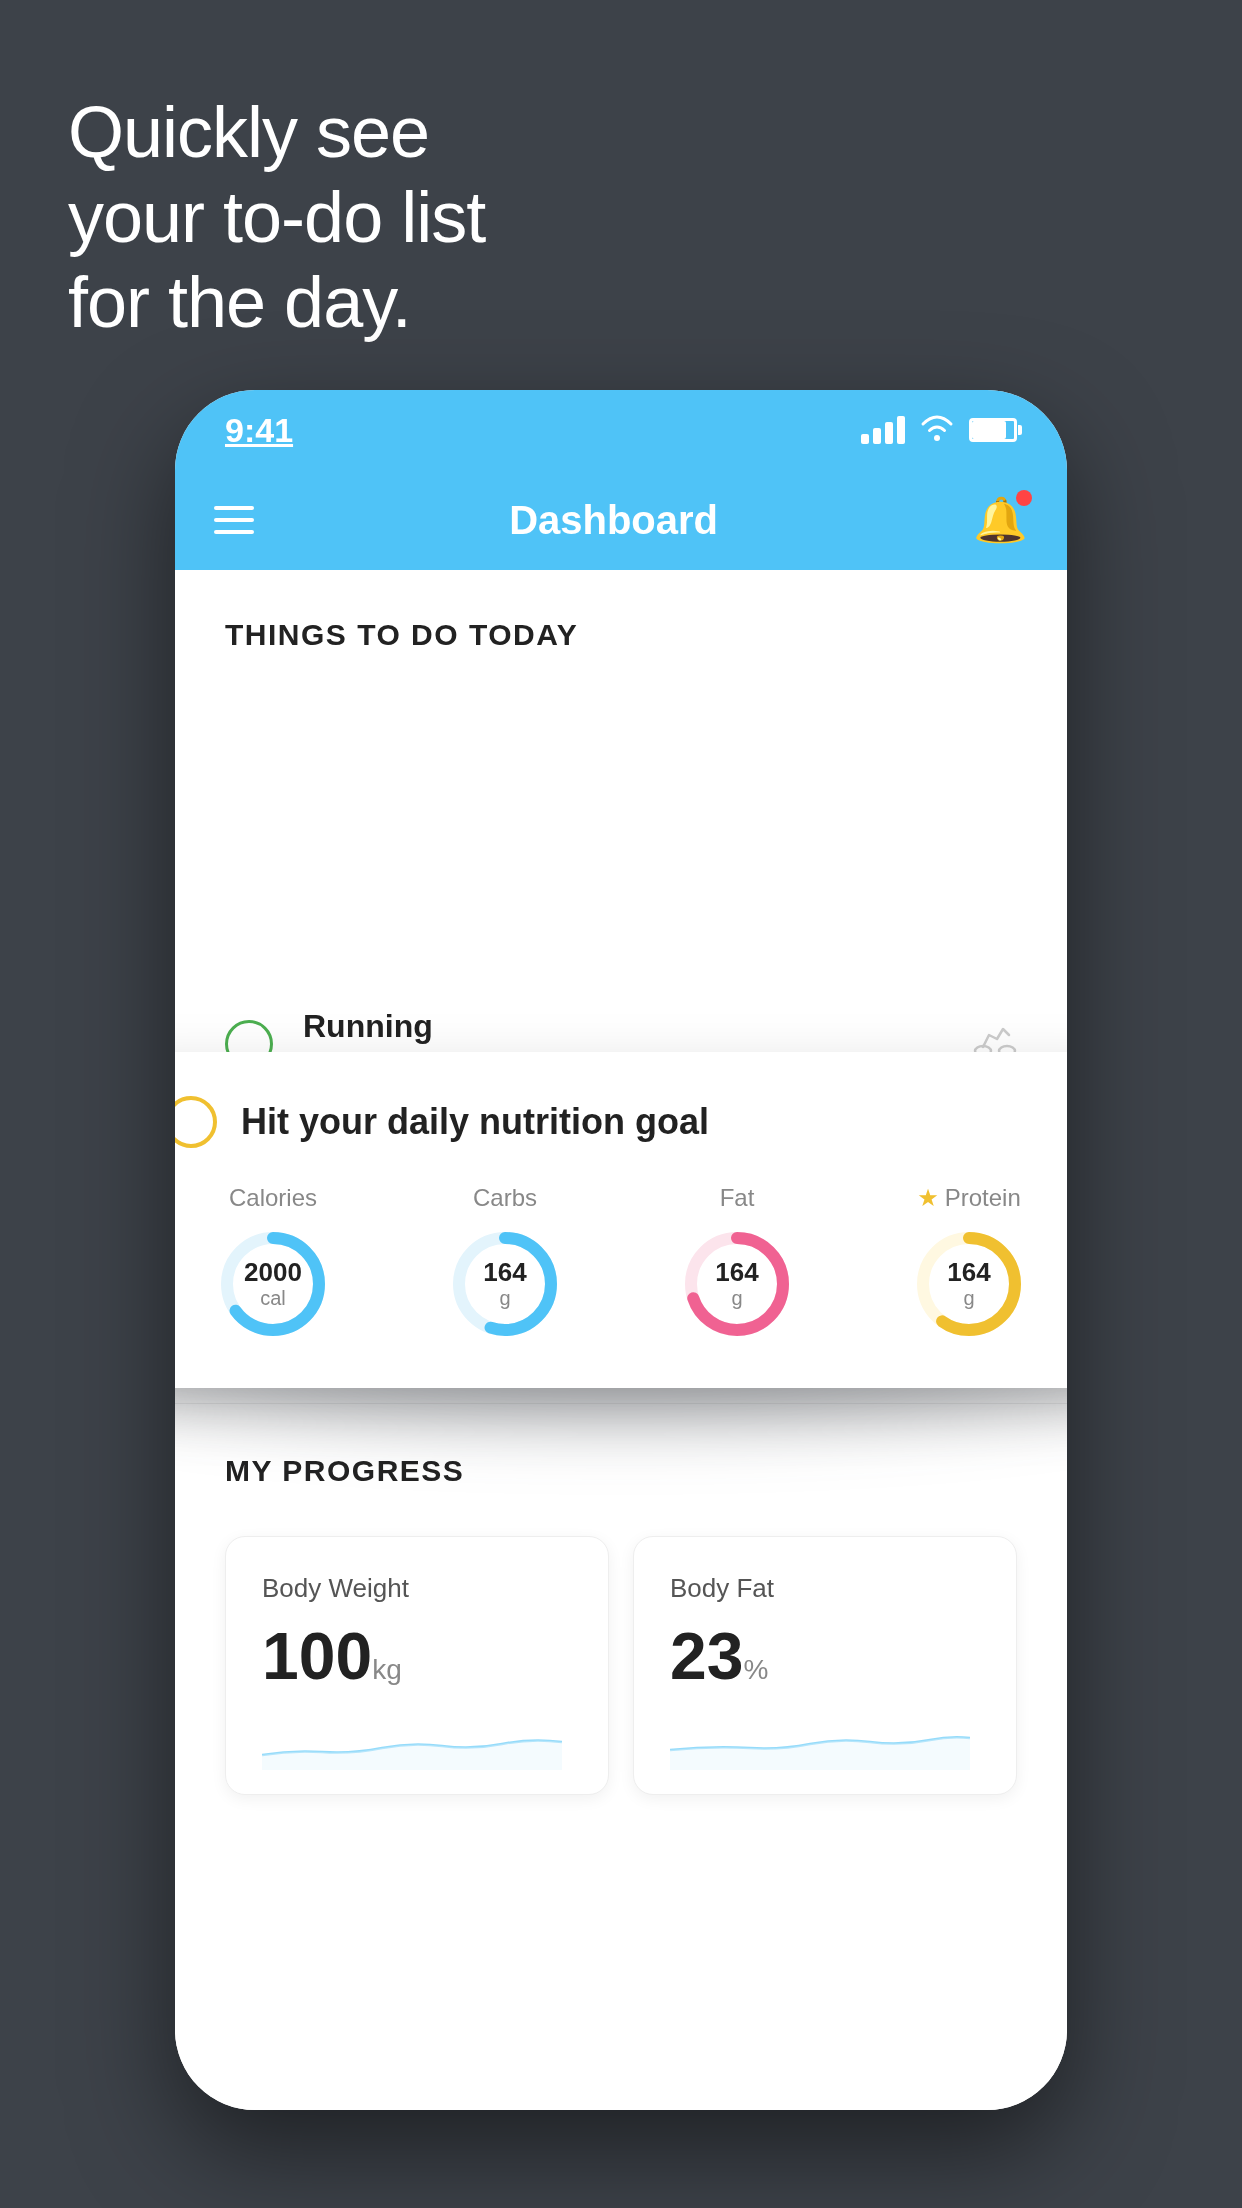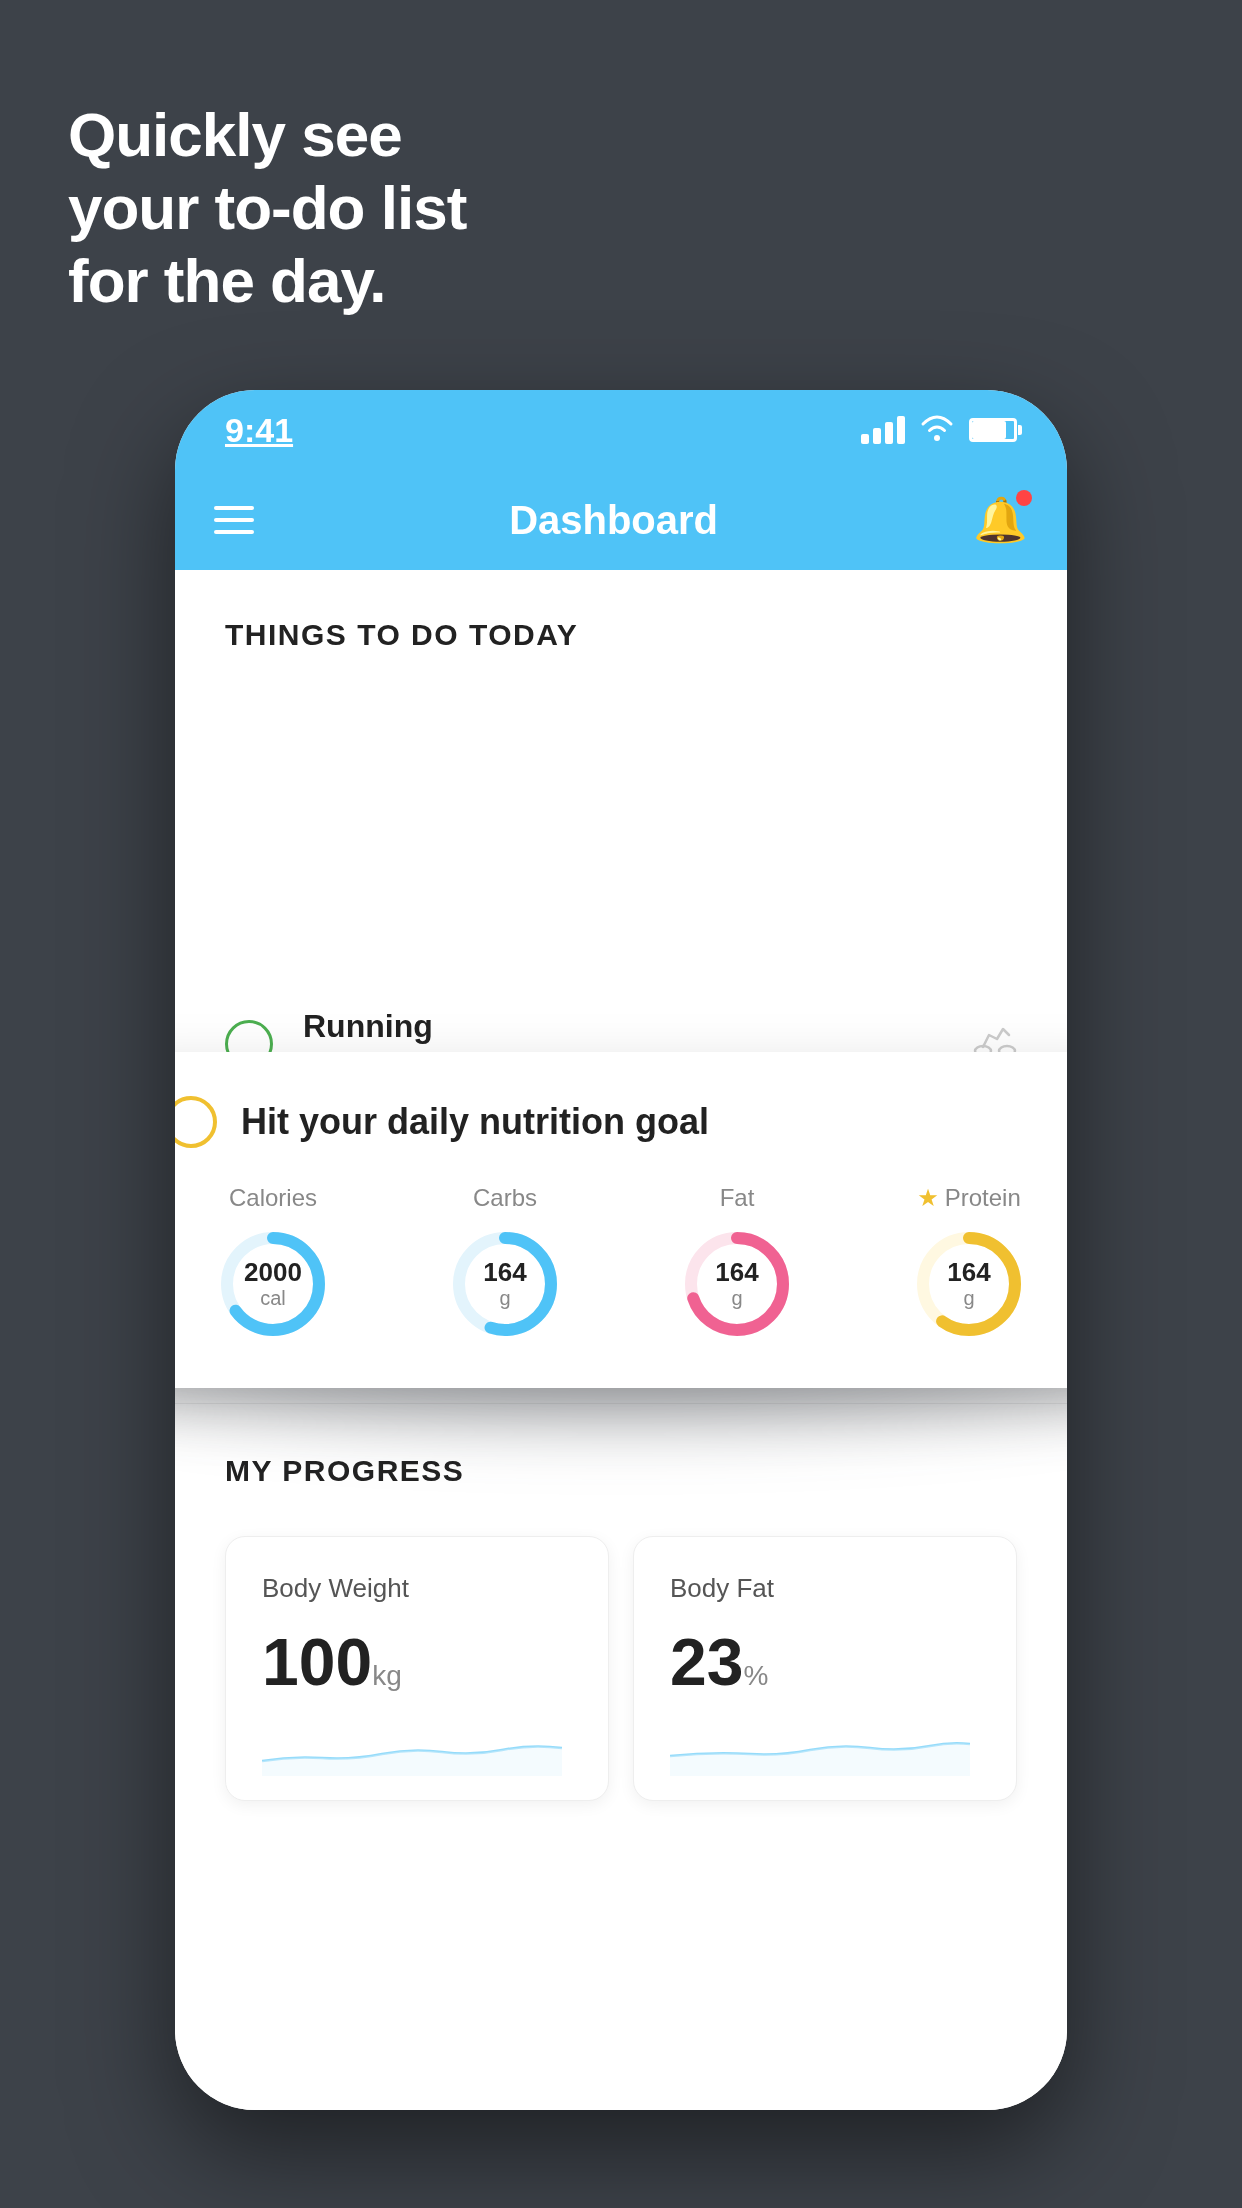--- a/index.html
+++ b/index.html
@@ -20,25 +20,24 @@
       background: #3d4249;
       position: relative;
     }
 
     
     .hero-text {
       position: absolute;
       top: 90px;
       left: 68px;
       color: #ffffff;
-      font-size: 62px;
-      font-weight: 700;
+      font-size: 72px;
+      font-weight: 400;
       line-height: 1.18;
       letter-spacing: -1px;
-      margin-top: 8px;
     }
 
     
     .phone-frame {
       position: absolute;
       top: 390px;
       left: 175px;
       width: 892px;
       height: 1720px;
       background: #f4f4f4;
@@ -351,21 +350,21 @@
       border: 1px solid #eee;
       border-radius: 20px;
       padding: 36px 36px 20px;
       box-shadow: 0 4px 16px rgba(0,0,0,0.06);
       overflow: hidden;
     }
 
     .progress-card-title {
       font-size: 26px;
       color: #555;
-      margin-bottom: 20px;
+      margin-bottom: 14px;
     }
 
     .progress-value-row {
       display: flex;
       align-items: baseline;
       margin-bottom: 16px;
     }
 
     .progress-value {
       font-size: 66px;

